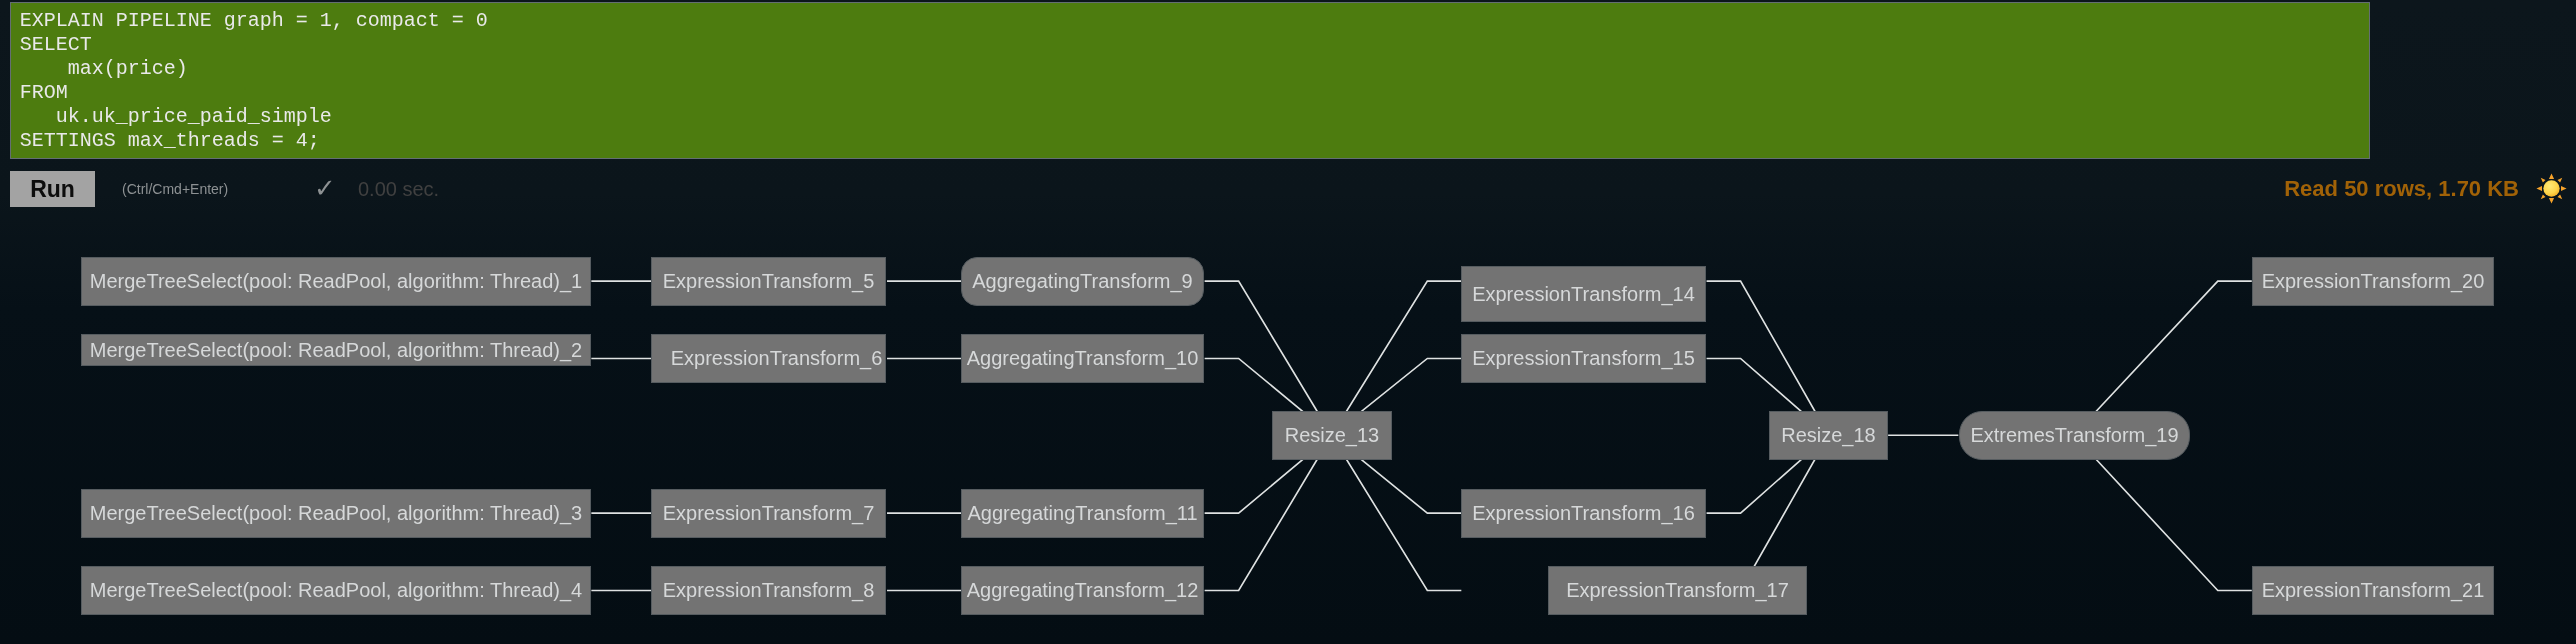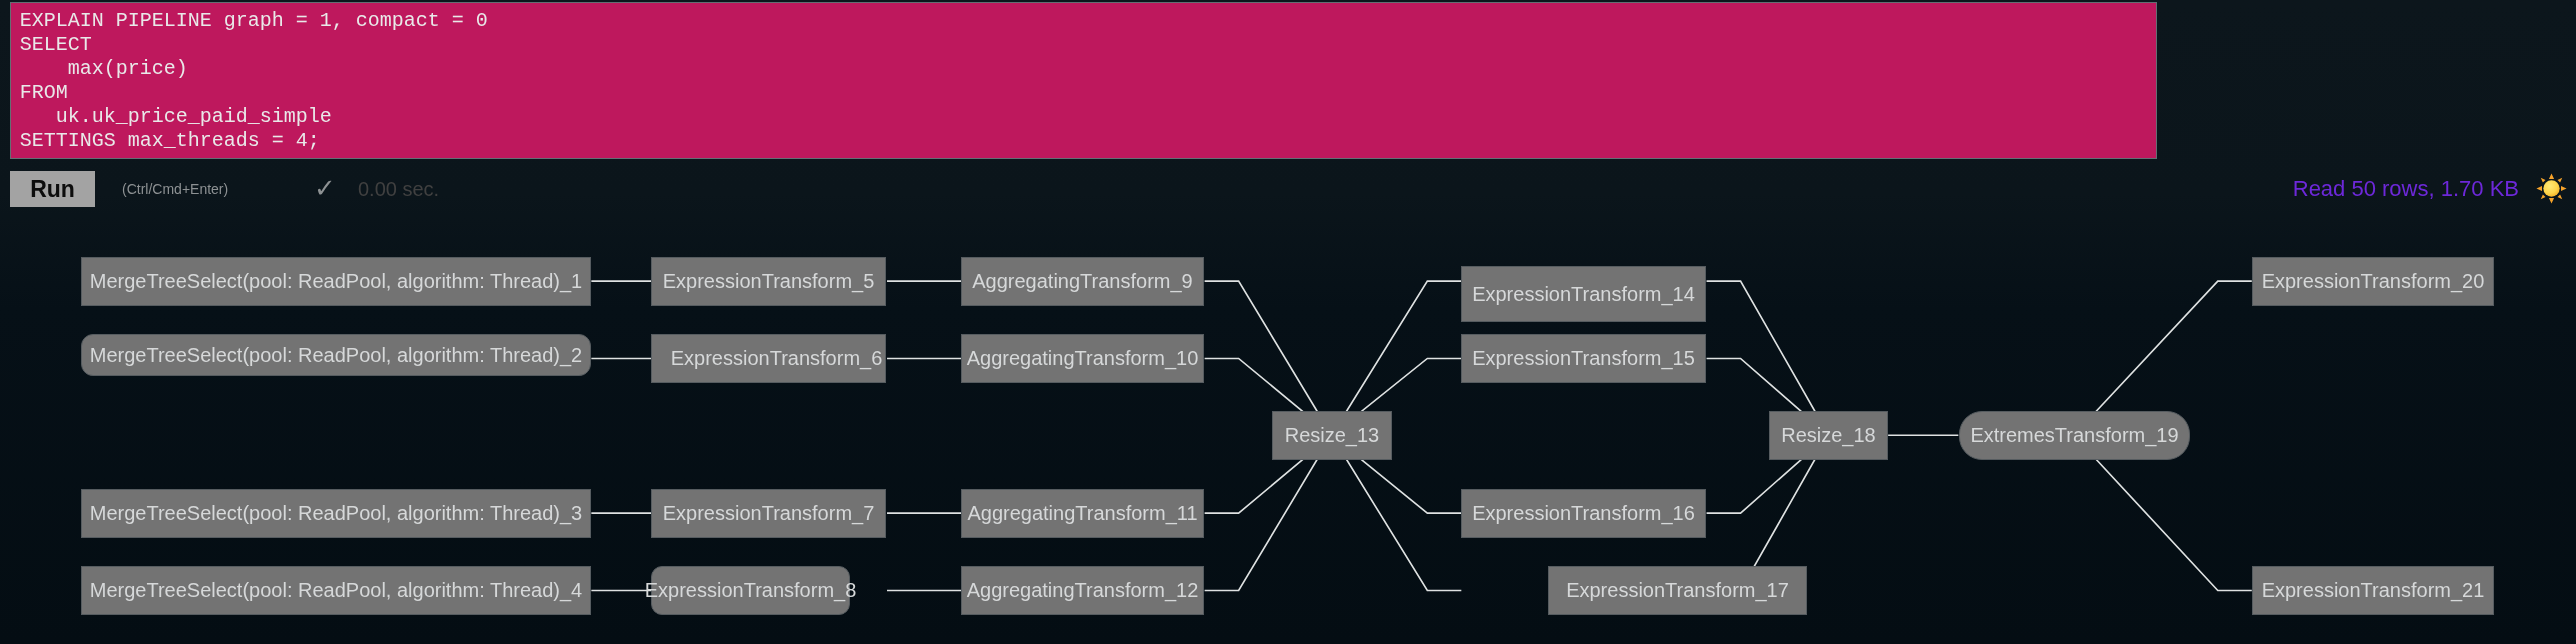--- a/index.html
+++ b/index.html
@@ -3,37 +3,37 @@
 <meta charset="utf-8">
 <style>
   html,body{margin:0;padding:0;}
   body{
     width:2576px;height:644px;overflow:hidden;position:relative;
     background:linear-gradient(180deg,#0c161c 0%,#0b151b 30%,#061017 48%,#040d13 100%);
     font-family:"Liberation Sans",sans-serif;
   }
   
   .editor{
-    position:absolute;left:10px;top:2.2px;width:2147px;height:157px;box-sizing:border-box;
-    background:#be185d;border:1.1px solid #646e73;
+    position:absolute;left:10px;top:2.2px;width:2360px;height:157px;box-sizing:border-box;
+    background:#4d7c0f;border:1.1px solid #646e73;
     color:#e9e9e9;font-family:"Liberation Mono","DejaVu Sans Mono",monospace;
     font-size:20px;line-height:24px;padding:5.5px 8.8px;resize:none;outline:none;
     white-space:pre;overflow:hidden;display:block;
   }
   
   .toolbar{position:absolute;left:0;top:171px;width:2576px;height:36px;}
   .run-btn{
     position:absolute;left:10px;top:0;width:85px;height:36px;border:none;cursor:pointer;
     background:#a3a3a3;color:#0d0d0d;font-family:"Liberation Sans",sans-serif;
     font-size:23px;font-weight:700;line-height:36px;text-align:center;padding:0;
   }
   .hint{position:absolute;left:122px;top:0;height:36px;line-height:36px;color:#8d9193;font-size:14px;}
   .check{position:absolute;left:314px;top:0;height:36px;line-height:35px;color:#8d9193;font-size:26px;}
   .elapsed{position:absolute;left:358px;top:0;height:36px;line-height:36px;color:#404040;font-size:20px;}
-  .stats{position:absolute;left:2223px;top:0;width:296px;height:36px;line-height:36px;color:#6d28d9;font-size:22px;text-align:right;}
+  .stats{position:absolute;left:2223px;top:0;width:296px;height:36px;line-height:36px;color:#a16207;font-size:22px;text-align:right;font-weight:bold;}
   .theme-toggle{position:absolute;left:2535px;top:2.2px;width:32px;height:32px;background:none;border:none;padding:0;cursor:pointer;}
   
   .graph-svg{position:absolute;left:0;top:0;width:2576px;height:644px;}
   .gnode{
     position:absolute;box-sizing:border-box;background:#737373;border:1.6px solid #565c60;
     color:#d6d8d9;font-size:20px;display:flex;align-items:center;justify-content:center;
     white-space:nowrap;
   }
 </style>
 </head>
@@ -98,28 +98,28 @@
     <polyline points="3110,512.5 3172,512.5 3332.5,793.5" stroke="#dfe2e2" stroke-width="3"></polyline>
     <polyline points="3110,653.5 3172,653.5 3332.5,793.5" stroke="#dfe2e2" stroke-width="3"></polyline>
     <polyline points="3110,935.5 3172,935.5 3332.5,793.5" stroke="#dfe2e2" stroke-width="3"></polyline>
     <polyline points="3110,1076.5 3172,1076.5 3332.5,793.5" stroke="#dfe2e2" stroke-width="3"></polyline>
     <polyline points="3441,793.5 3569,793.5" stroke="#dfe2e2" stroke-width="3"></polyline>
     <polyline points="3779.5,793.5 4042,512.5 4104,512.5" stroke="#dfe2e2" stroke-width="3"></polyline>
     <polyline points="3779.5,793.5 4042,1076.5 4104,1076.5" stroke="#dfe2e2" stroke-width="3"></polyline>
   </svg>
 <div id="node-layer">
     <div class="gnode" style="left: 81px; top: 257px; width: 510px; height: 49px;">MergeTreeSelect(pool: ReadPool, algorithm: Thread)_1</div>
-    <div class="gnode" style="left: 81px; top: 334px; width: 510px; height: 42px; border-radius: 12px;">MergeTreeSelect(pool: ReadPool, algorithm: Thread)_2</div>
+    <div class="gnode" style="left: 81px; top: 334px; width: 510px; height: 32px;">MergeTreeSelect(pool: ReadPool, algorithm: Thread)_2</div>
     <div class="gnode" style="left: 81px; top: 489px; width: 510px; height: 49px;">MergeTreeSelect(pool: ReadPool, algorithm: Thread)_3</div>
     <div class="gnode" style="left: 81px; top: 566px; width: 510px; height: 49px;">MergeTreeSelect(pool: ReadPool, algorithm: Thread)_4</div>
     <div class="gnode" style="left: 651px; top: 257px; width: 235px; height: 49px;">ExpressionTransform_5</div>
     <div class="gnode" style="left: 651px; top: 334px; width: 235px; height: 49px; padding-left: 16px;">ExpressionTransform_6</div>
     <div class="gnode" style="left: 651px; top: 489px; width: 235px; height: 49px;">ExpressionTransform_7</div>
-    <div class="gnode" style="left: 651px; top: 566px; width: 199px; height: 49px; border-radius: 11px;">ExpressionTransform_8</div>
-    <div class="gnode" style="left: 961px; top: 257px; width: 243px; height: 49px;">AggregatingTransform_9</div>
+    <div class="gnode" style="left: 651px; top: 566px; width: 235px; height: 49px;">ExpressionTransform_8</div>
+    <div class="gnode" style="left: 961px; top: 257px; width: 243px; height: 49px; border-radius: 16px;">AggregatingTransform_9</div>
     <div class="gnode" style="left: 961px; top: 334px; width: 243px; height: 49px;">AggregatingTransform_10</div>
     <div class="gnode" style="left: 961px; top: 489px; width: 243px; height: 49px;">AggregatingTransform_11</div>
     <div class="gnode" style="left: 961px; top: 566px; width: 243px; height: 49px;">AggregatingTransform_12</div>
     <div class="gnode" style="left: 1272px; top: 411px; width: 120px; height: 49px;">Resize_13</div>
     <div class="gnode" style="left: 1461px; top: 266px; width: 245px; height: 56px;">ExpressionTransform_14</div>
     <div class="gnode" style="left: 1461px; top: 334px; width: 245px; height: 49px;">ExpressionTransform_15</div>
     <div class="gnode" style="left: 1461px; top: 489px; width: 245px; height: 49px;">ExpressionTransform_16</div>
     <div class="gnode" style="left: 1548px; top: 566px; width: 259px; height: 49px;">ExpressionTransform_17</div>
     <div class="gnode" style="left: 1769px; top: 411px; width: 119px; height: 49px;">Resize_18</div>
     <div class="gnode" style="left: 1959px; top: 411px; width: 231px; height: 49px; border-radius: 23px;">ExtremesTransform_19</div>

